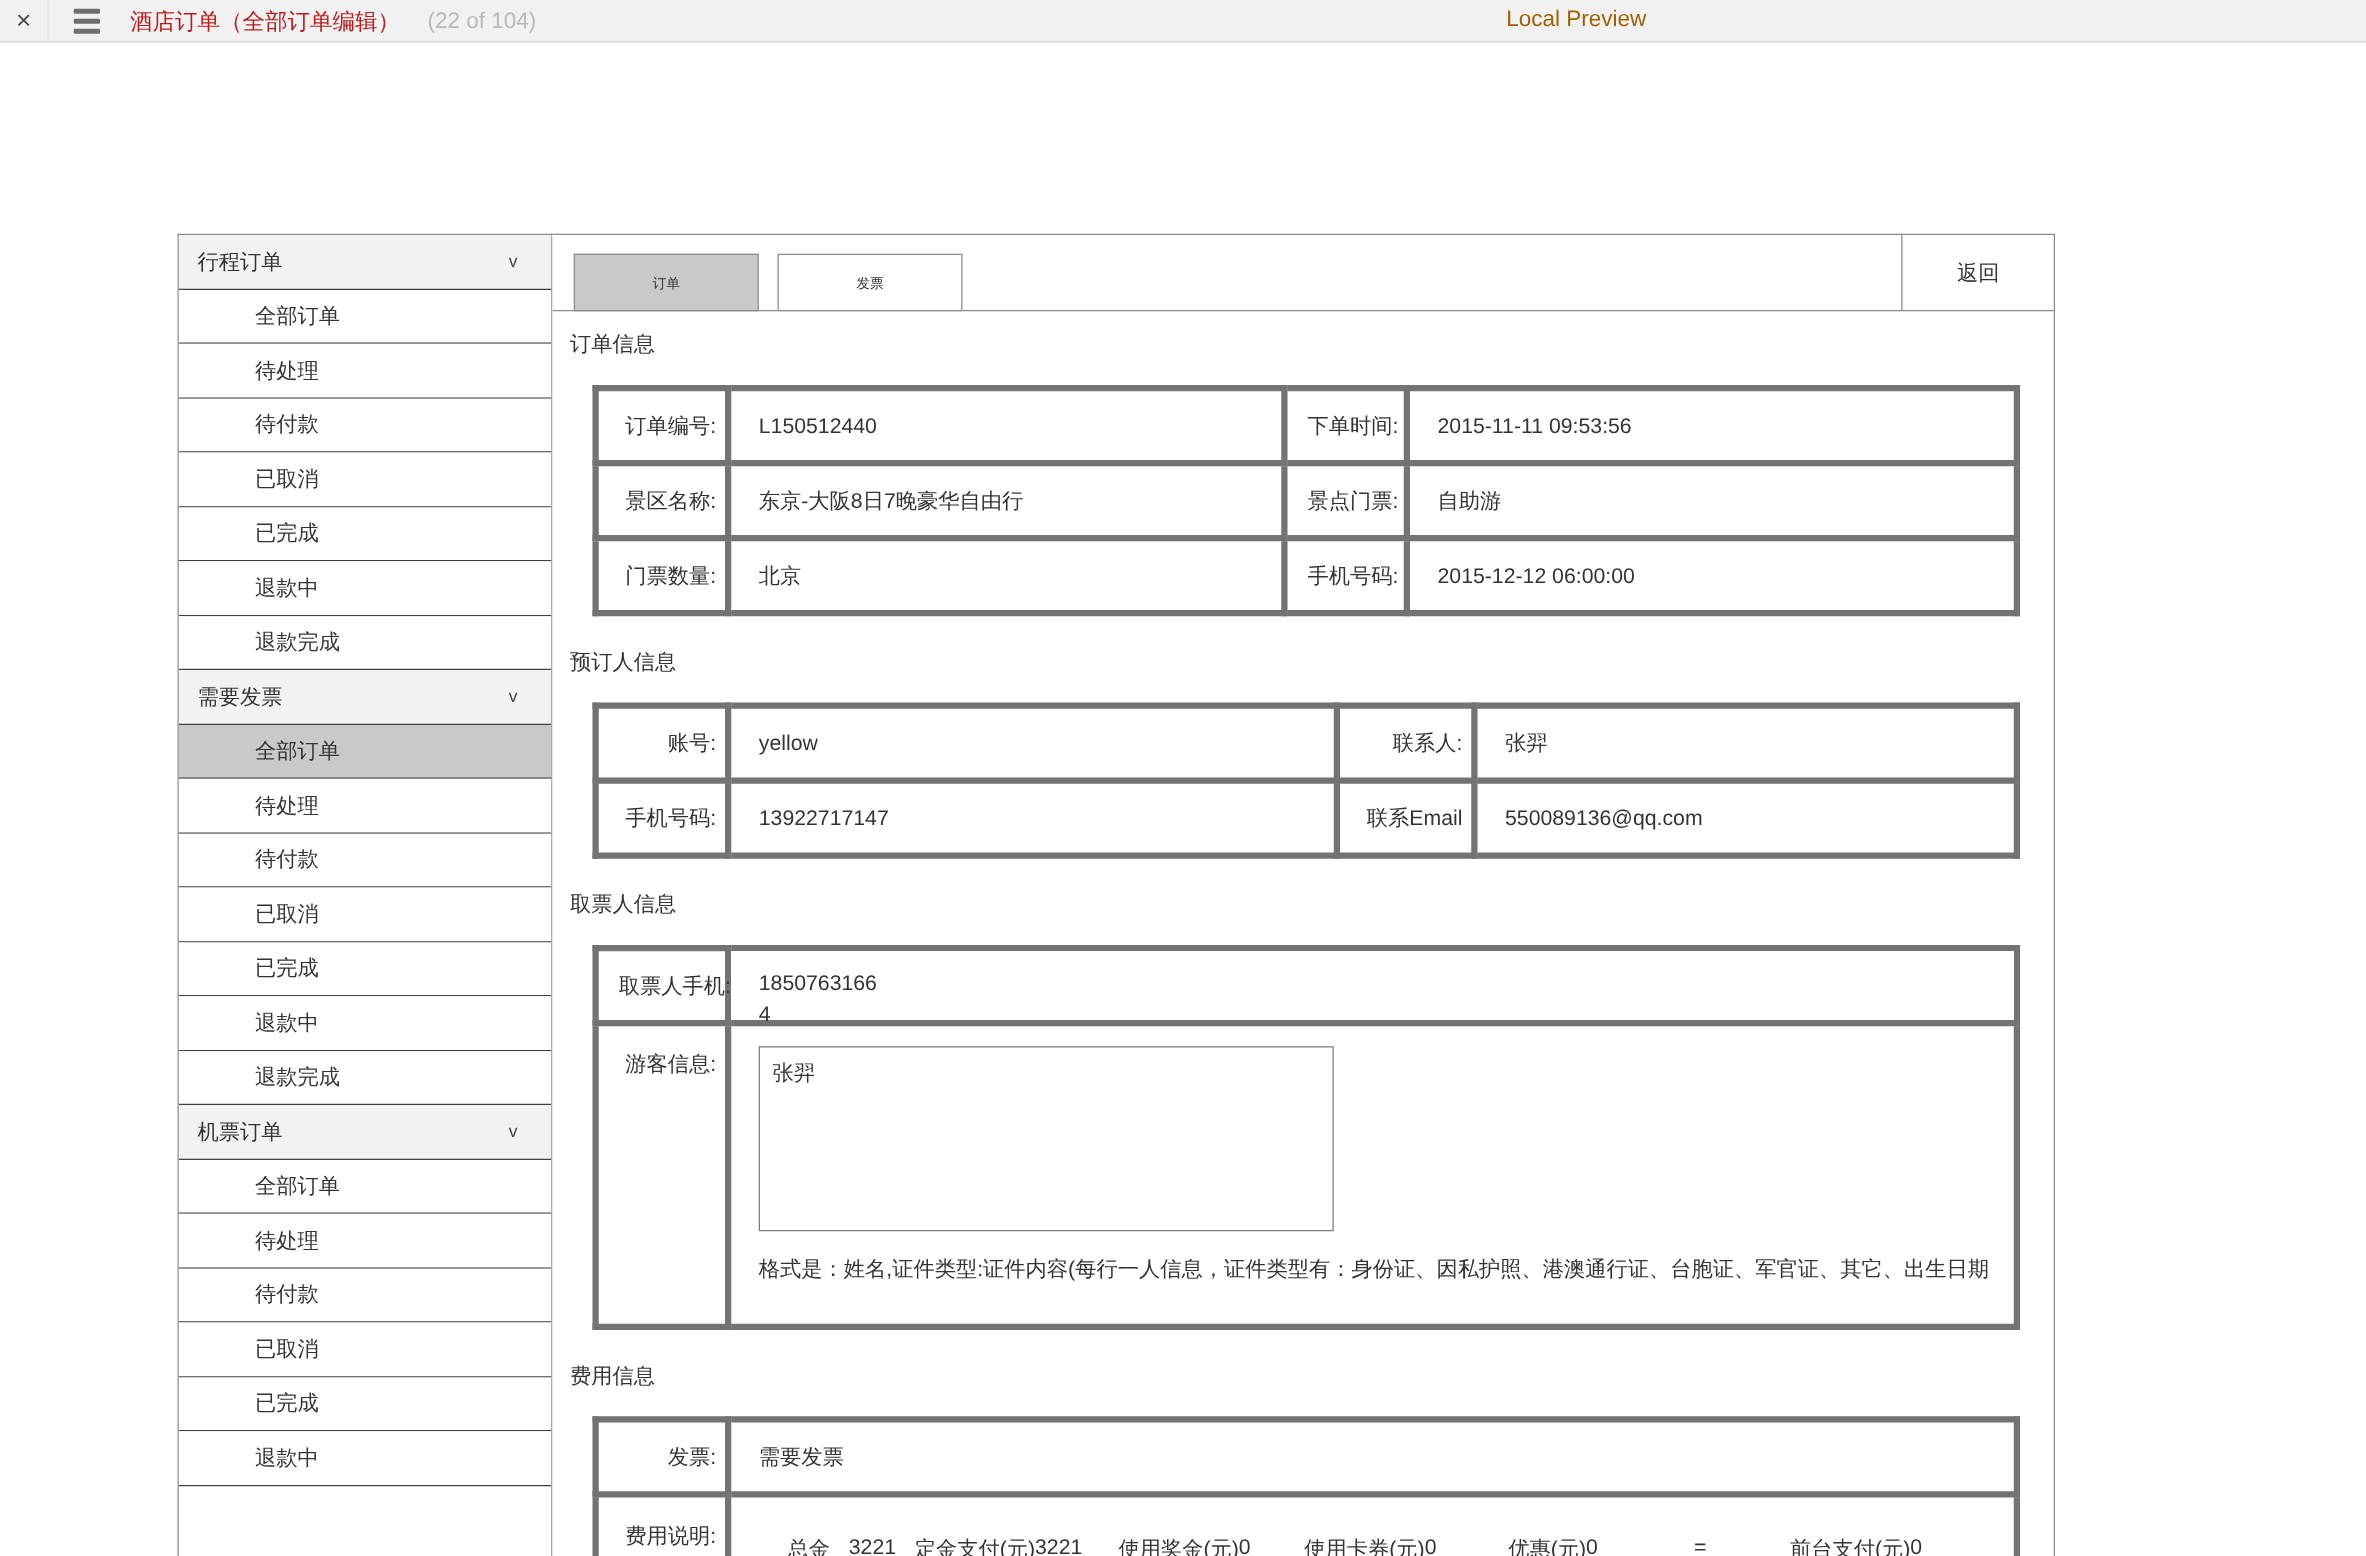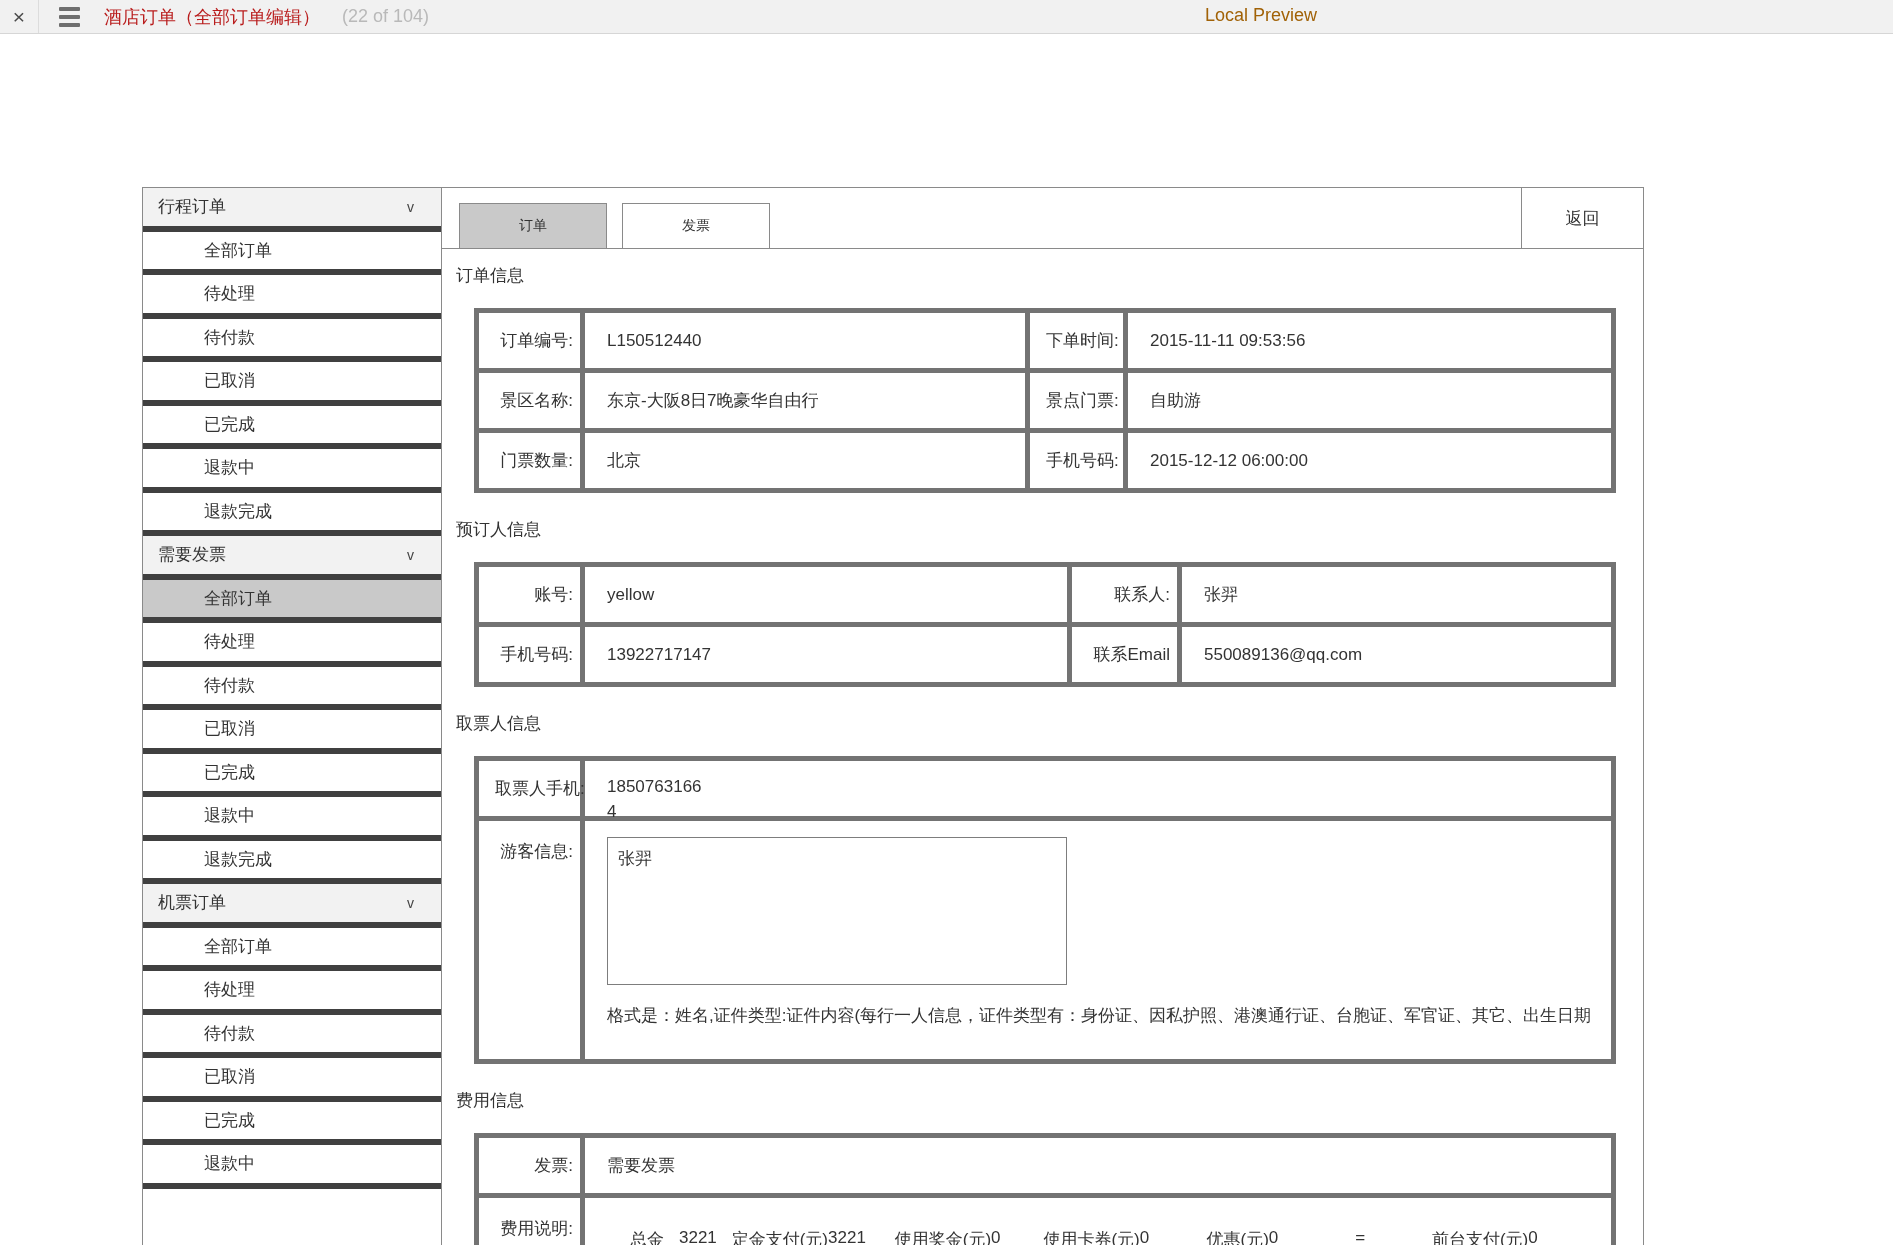--- a/index.html
+++ b/index.html
@@ -16,31 +16,31 @@
   .hamburger{margin-left:20px;display:flex;flex-direction:column;gap:4px;width:21px;}
   .hamburger i{display:block;height:4px;background:#6e6e6e;border-radius:1px;}
   .tb-title{margin-left:24px;font-size:18px;color:#b91c1c;white-space:nowrap;}
   .tb-counter{margin-left:22px;font-size:18px;color:#b9b9b9;white-space:nowrap;}
   .tb-preview{position:absolute;left:1205px;top:5px;font-size:18px;color:#a16207;}
   
   .sidebar{position:absolute;left:142px;top:187px;width:300px;height:1058px;box-sizing:border-box;
     border:1px solid #8a8a8a;border-bottom:none;background:#fff;overflow:hidden;}
   .sb-header{height:54px;box-sizing:border-box;border-bottom:1px solid #8a8a8a;display:flex;
     align-items:center;justify-content:flex-end;padding-right:27px;font-size:18px;}
-  .sb-item{height:43.5px;box-sizing:border-box;border-bottom:6px solid #404040;display:flex;
+  .sb-item{height:43.5px;box-sizing:border-box;border-bottom:1px solid #404040;display:flex;
     align-items:center;padding-left:61px;font-size:17px;position:relative;background:#fff;}
   .sb-item.group{padding-left:15px;background:#f2f2f2;}
   .sb-item.selected{background:#c9c9c9;}
   .chevron{position:absolute;right:27px;top:50%;transform:translateY(-52%);font-size:14px;color:#444;}
   
   .main{position:absolute;left:442px;top:187px;width:1202px;height:1058px;box-sizing:border-box;
     border-top:1px solid #8a8a8a;border-right:1px solid #8a8a8a;background:#fff;overflow:hidden;}
   .main-header{position:relative;height:61px;border-bottom:1px solid #8a8a8a;box-sizing:border-box;}
   .tab{position:absolute;bottom:-1px;height:46px;width:148px;box-sizing:border-box;border:1px solid #8a8a8a;
-    display:flex;align-items:center;justify-content:center;font-size:14px;background:#fff;}
+    display:flex;align-items:center;justify-content:center;font-size:11px;background:#fff;}
   .tab.selected{background:#c9c9c9;}
   .tab-order{left:17px;}
   .tab-invoice{left:180px;}
   .back-btn{position:absolute;right:0;top:0;height:100%;width:122px;border-left:1px solid #8a8a8a;
     box-sizing:border-box;display:flex;align-items:center;justify-content:center;font-size:17px;}
   
   .section-title{margin:25px 0 21px 14px;font-size:17px;color:#333;}
   .section-title.first{margin-top:15px;}
   .info-table{border-collapse:collapse;margin-left:32px;width:1137px;table-layout:fixed;}
   .info-table td{border:5px solid #737373;font-size:17px;height:53px;box-sizing:border-box;

